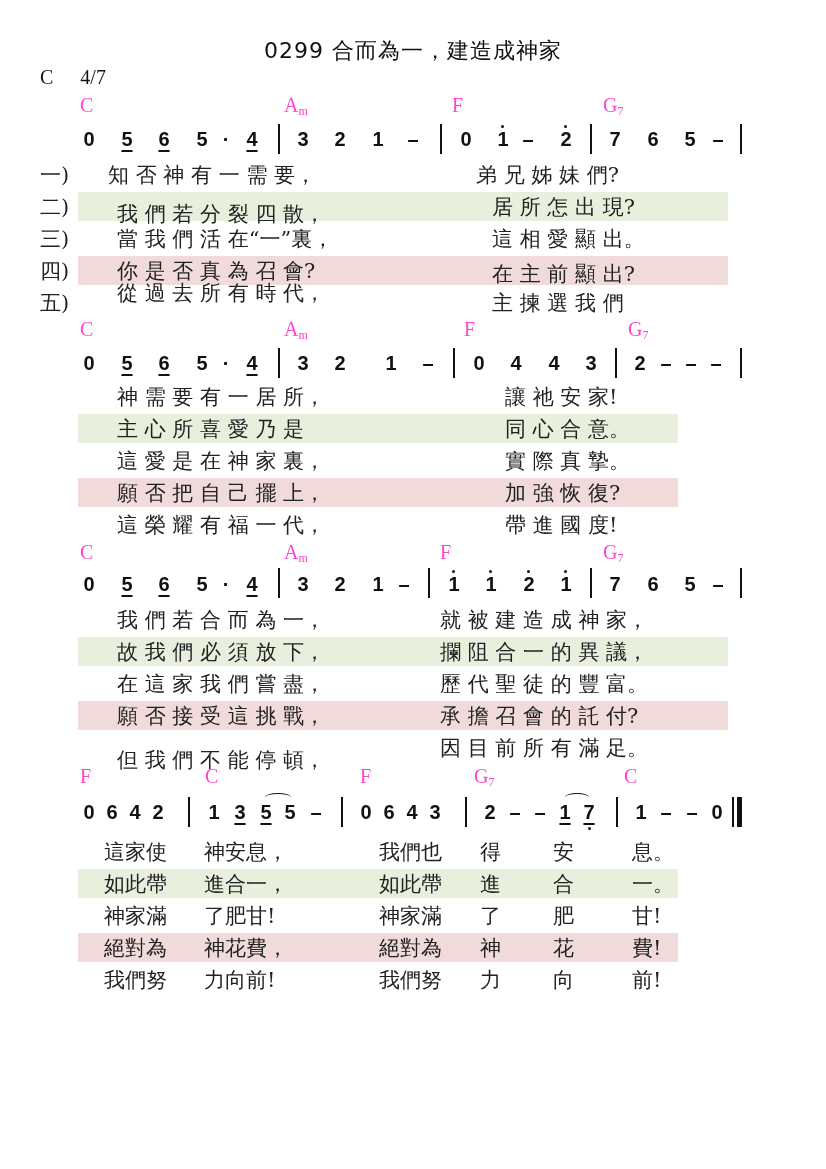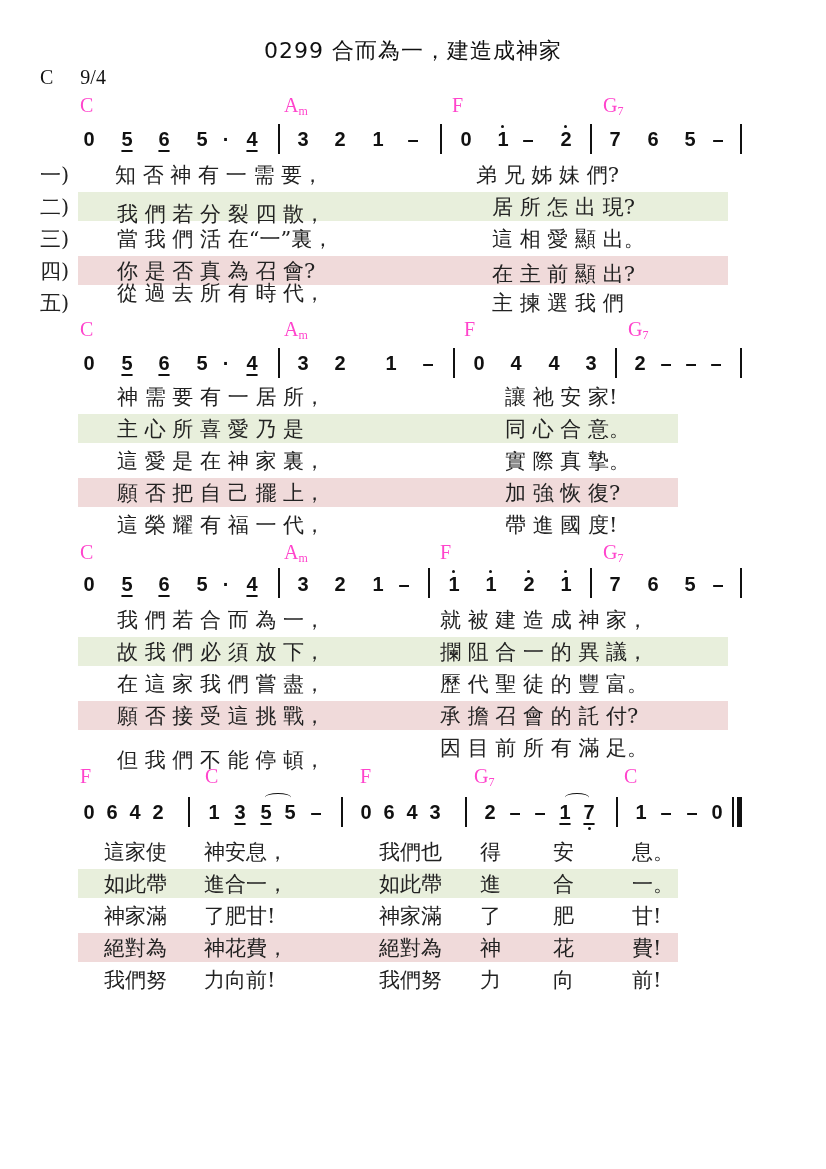--- a/index.html
+++ b/index.html
@@ -24,21 +24,21 @@
   .lyr { position:absolute; font-family:"DejaVu Serif", serif; font-size:21px; color:#222; }
   .lbl { position:absolute; font-family:"DejaVu Serif", serif; font-size:21px; color:#222; }
   .tie { position:absolute; border-top:1.5px solid #111; border-radius:50% 50% 0 0; height:8px; }
 </style>
 </head>
 <body>
 
 <div class="abs title">0299  合而為一，建造成神家</div>
 <div class="abs key">
   <span>C</span>
-  <span style="margin-left:22px">9/4</span>
+  <span style="margin-left:22px">4/7</span>
 </div>
 
 <div>
   <div class="abs chord" style="left:80px;top:94px"><span>C</span></div>
   <div class="abs chord" style="left:284px;top:94px"><span>A</span><sub>m</sub></div>
   <div class="abs chord" style="left:452px;top:94px"><span>F</span></div>
   <div class="abs chord" style="left:603px;top:94px"><span>G</span><sub>7</sub></div>
 
   <div class="notes">
     <span class="note abs" style="left:81px;top:128px">0</span>
@@ -67,21 +67,21 @@
 
   <div class="band green" style="left:78px;top:192px;width:650px"></div>
   <div class="band pink" style="left:78px;top:256px;width:650px"></div>
 
   <div class="lbl" style="left:40px;top:161px">一)</div>
   <div class="lbl" style="left:40px;top:193px">二)</div>
   <div class="lbl" style="left:40px;top:225px">三)</div>
   <div class="lbl" style="left:40px;top:257px">四)</div>
   <div class="lbl" style="left:40px;top:289px">五)</div>
 
-  <div class="lyr" style="left:115px;top:161px">知 否 神  有  一 需 要，</div>
+  <div class="lyr" style="left:108px;top:161px">知 否 神  有  一 需 要，</div>
   <div class="lyr" style="left:476px;top:161px">弟    兄   姊 妹 們?</div>
   <div class="lyr" style="left:117px;top:200px">我 們 若  分  裂 四 散，</div>
   <div class="lyr" style="left:492px;top:193px">居    所   怎 出 現?</div>
   <div class="lyr" style="left:117px;top:225px">當 我 們  活  在“一”裏，</div>
   <div class="lyr" style="left:492px;top:225px">這    相   愛 顯 出。</div>
   <div class="lyr" style="left:117px;top:257px">你 是 否  真  為 召 會?</div>
   <div class="lyr" style="left:492px;top:260px">在    主   前 顯 出?</div>
   <div class="lyr" style="left:117px;top:279px">從 過 去  所  有 時 代，</div>
   <div class="lyr" style="left:492px;top:289px">主    揀   選 我 們</div>
 </div>

